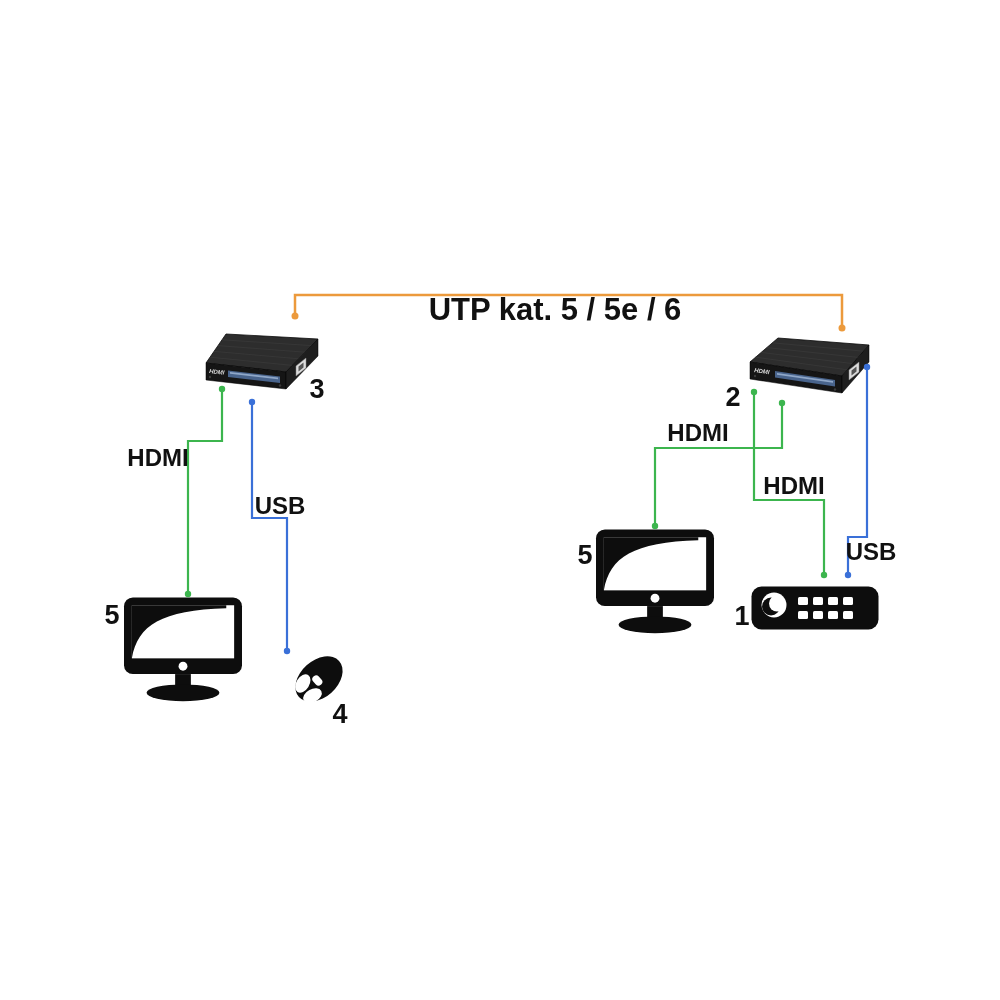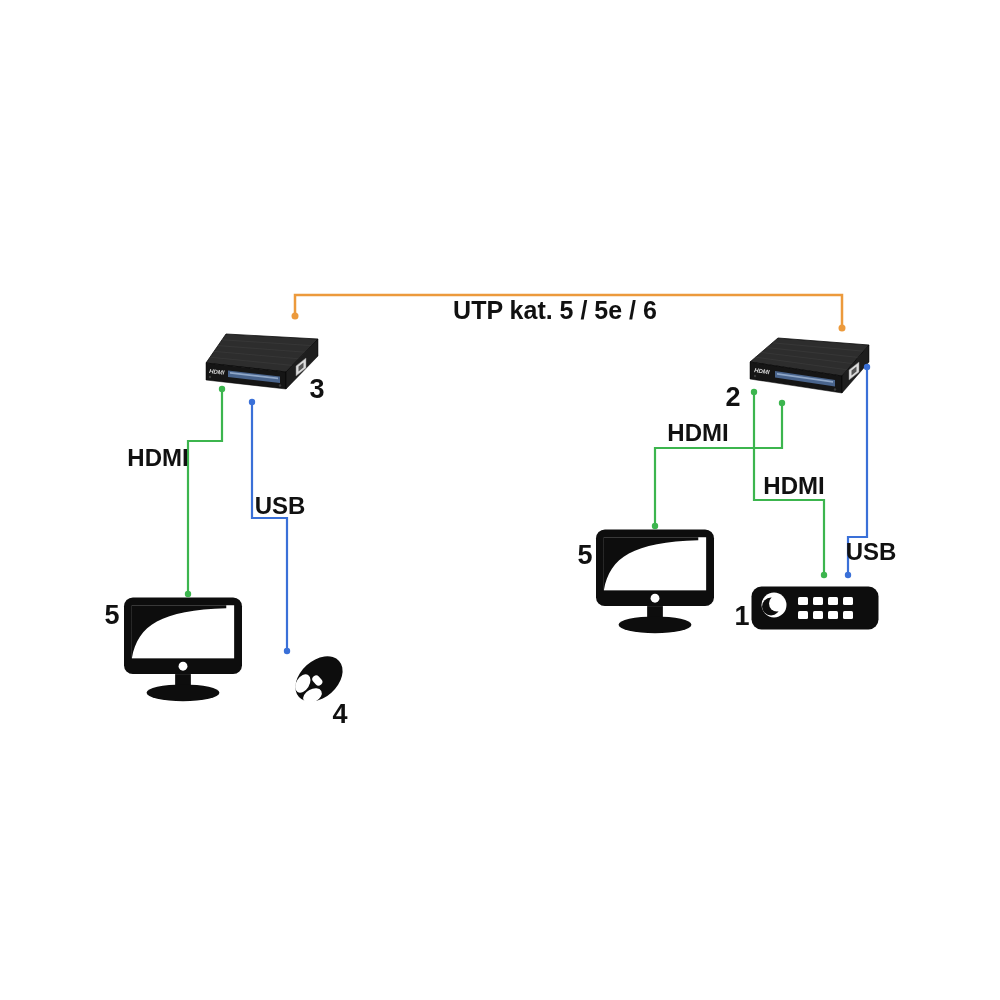--- a/index.html
+++ b/index.html
@@ -2,21 +2,21 @@
 <html><head>
 <meta charset="utf-8">
 <style>
   html,body{margin:0;padding:0;background:#fff;}
   #canvas{
     position:relative;width:1000px;height:1000px;background:#ffffff;
     font-family:"Liberation Sans",sans-serif;overflow:hidden;
     --utp:#EC9A3C;--hdmi:#3CB54E;--usb:#3A70D8;--text:#111111;
   }
   .lbl{position:absolute;transform:translate(-50%,-50%);font-weight:bold;color:var(--text);white-space:nowrap;}
-  .cable-label{font-size:25px;}
+  .cable-label{font-size:31px;}
   .conn-label{font-size:24px;}
   .num{position:absolute;transform:translate(-50%,-50%);font-weight:bold;font-size:27px;color:var(--text);}
   .icon{position:absolute;}
   svg{display:block;overflow:visible;}
 </style>
 </head>
 <body>
 
 <div id="canvas" style="--utp: #EC9A3C; --hdmi: #3CB54E; --usb: #3A70D8; --text: #111111;">
 

